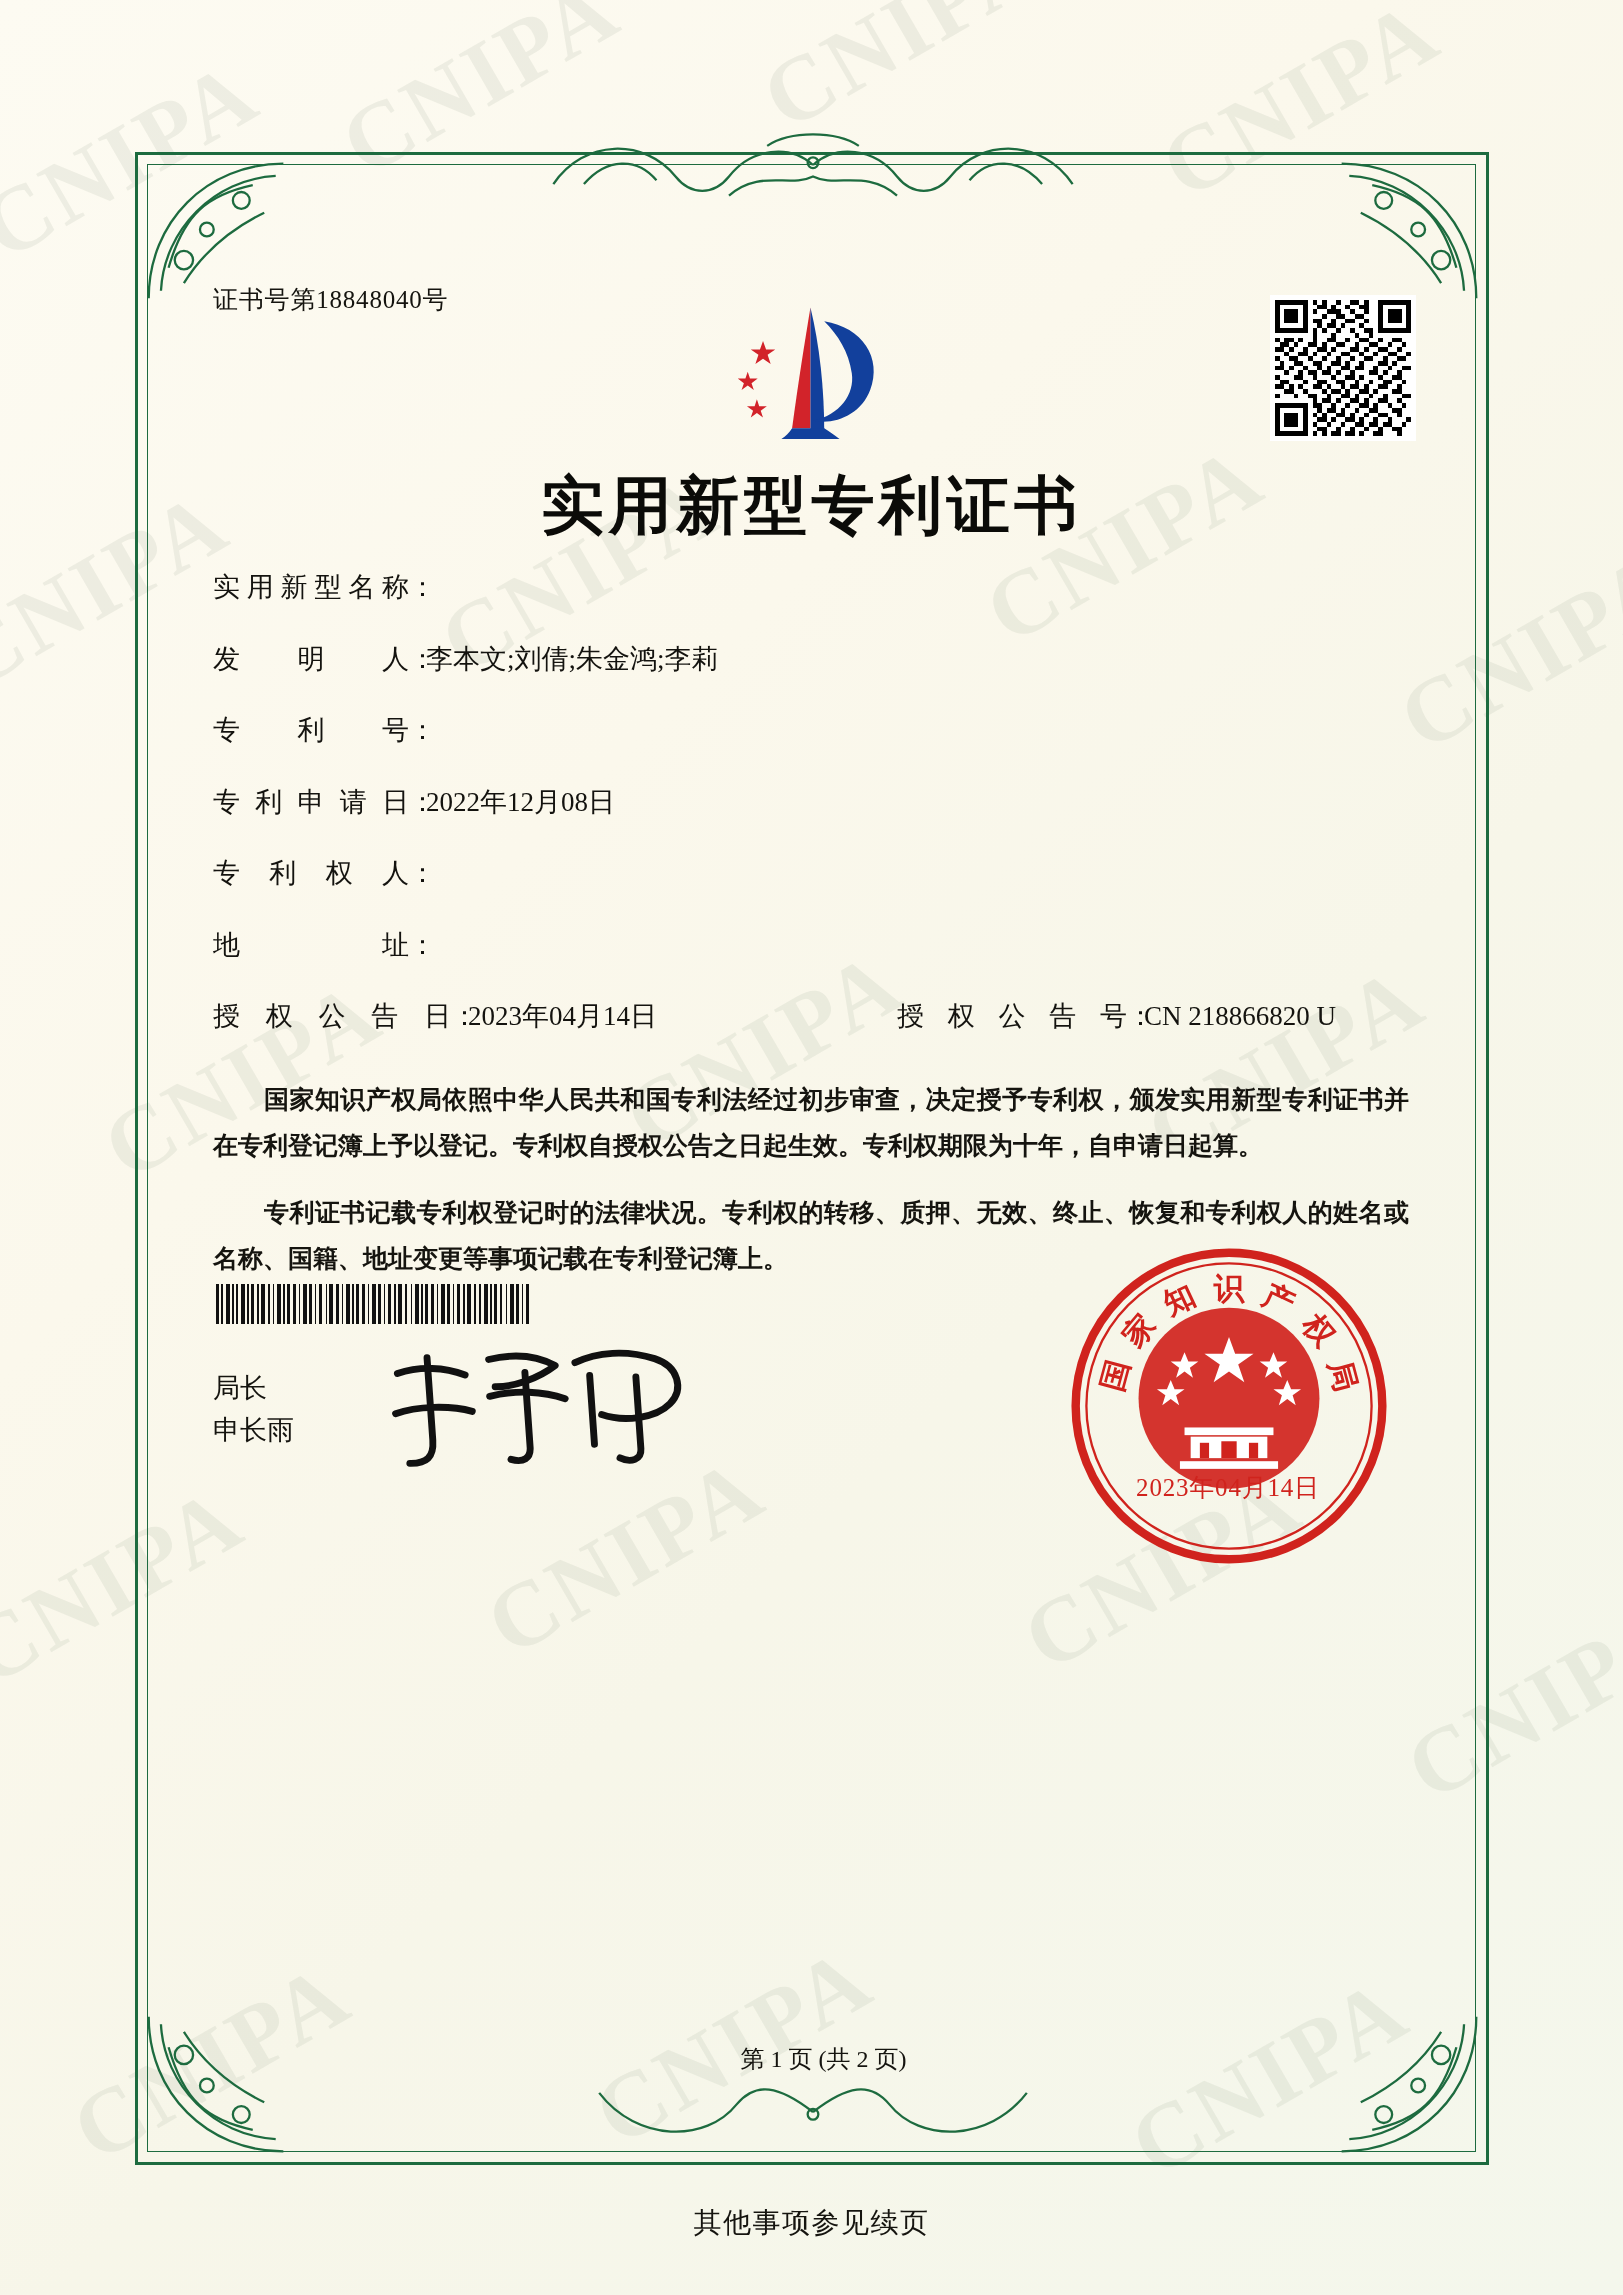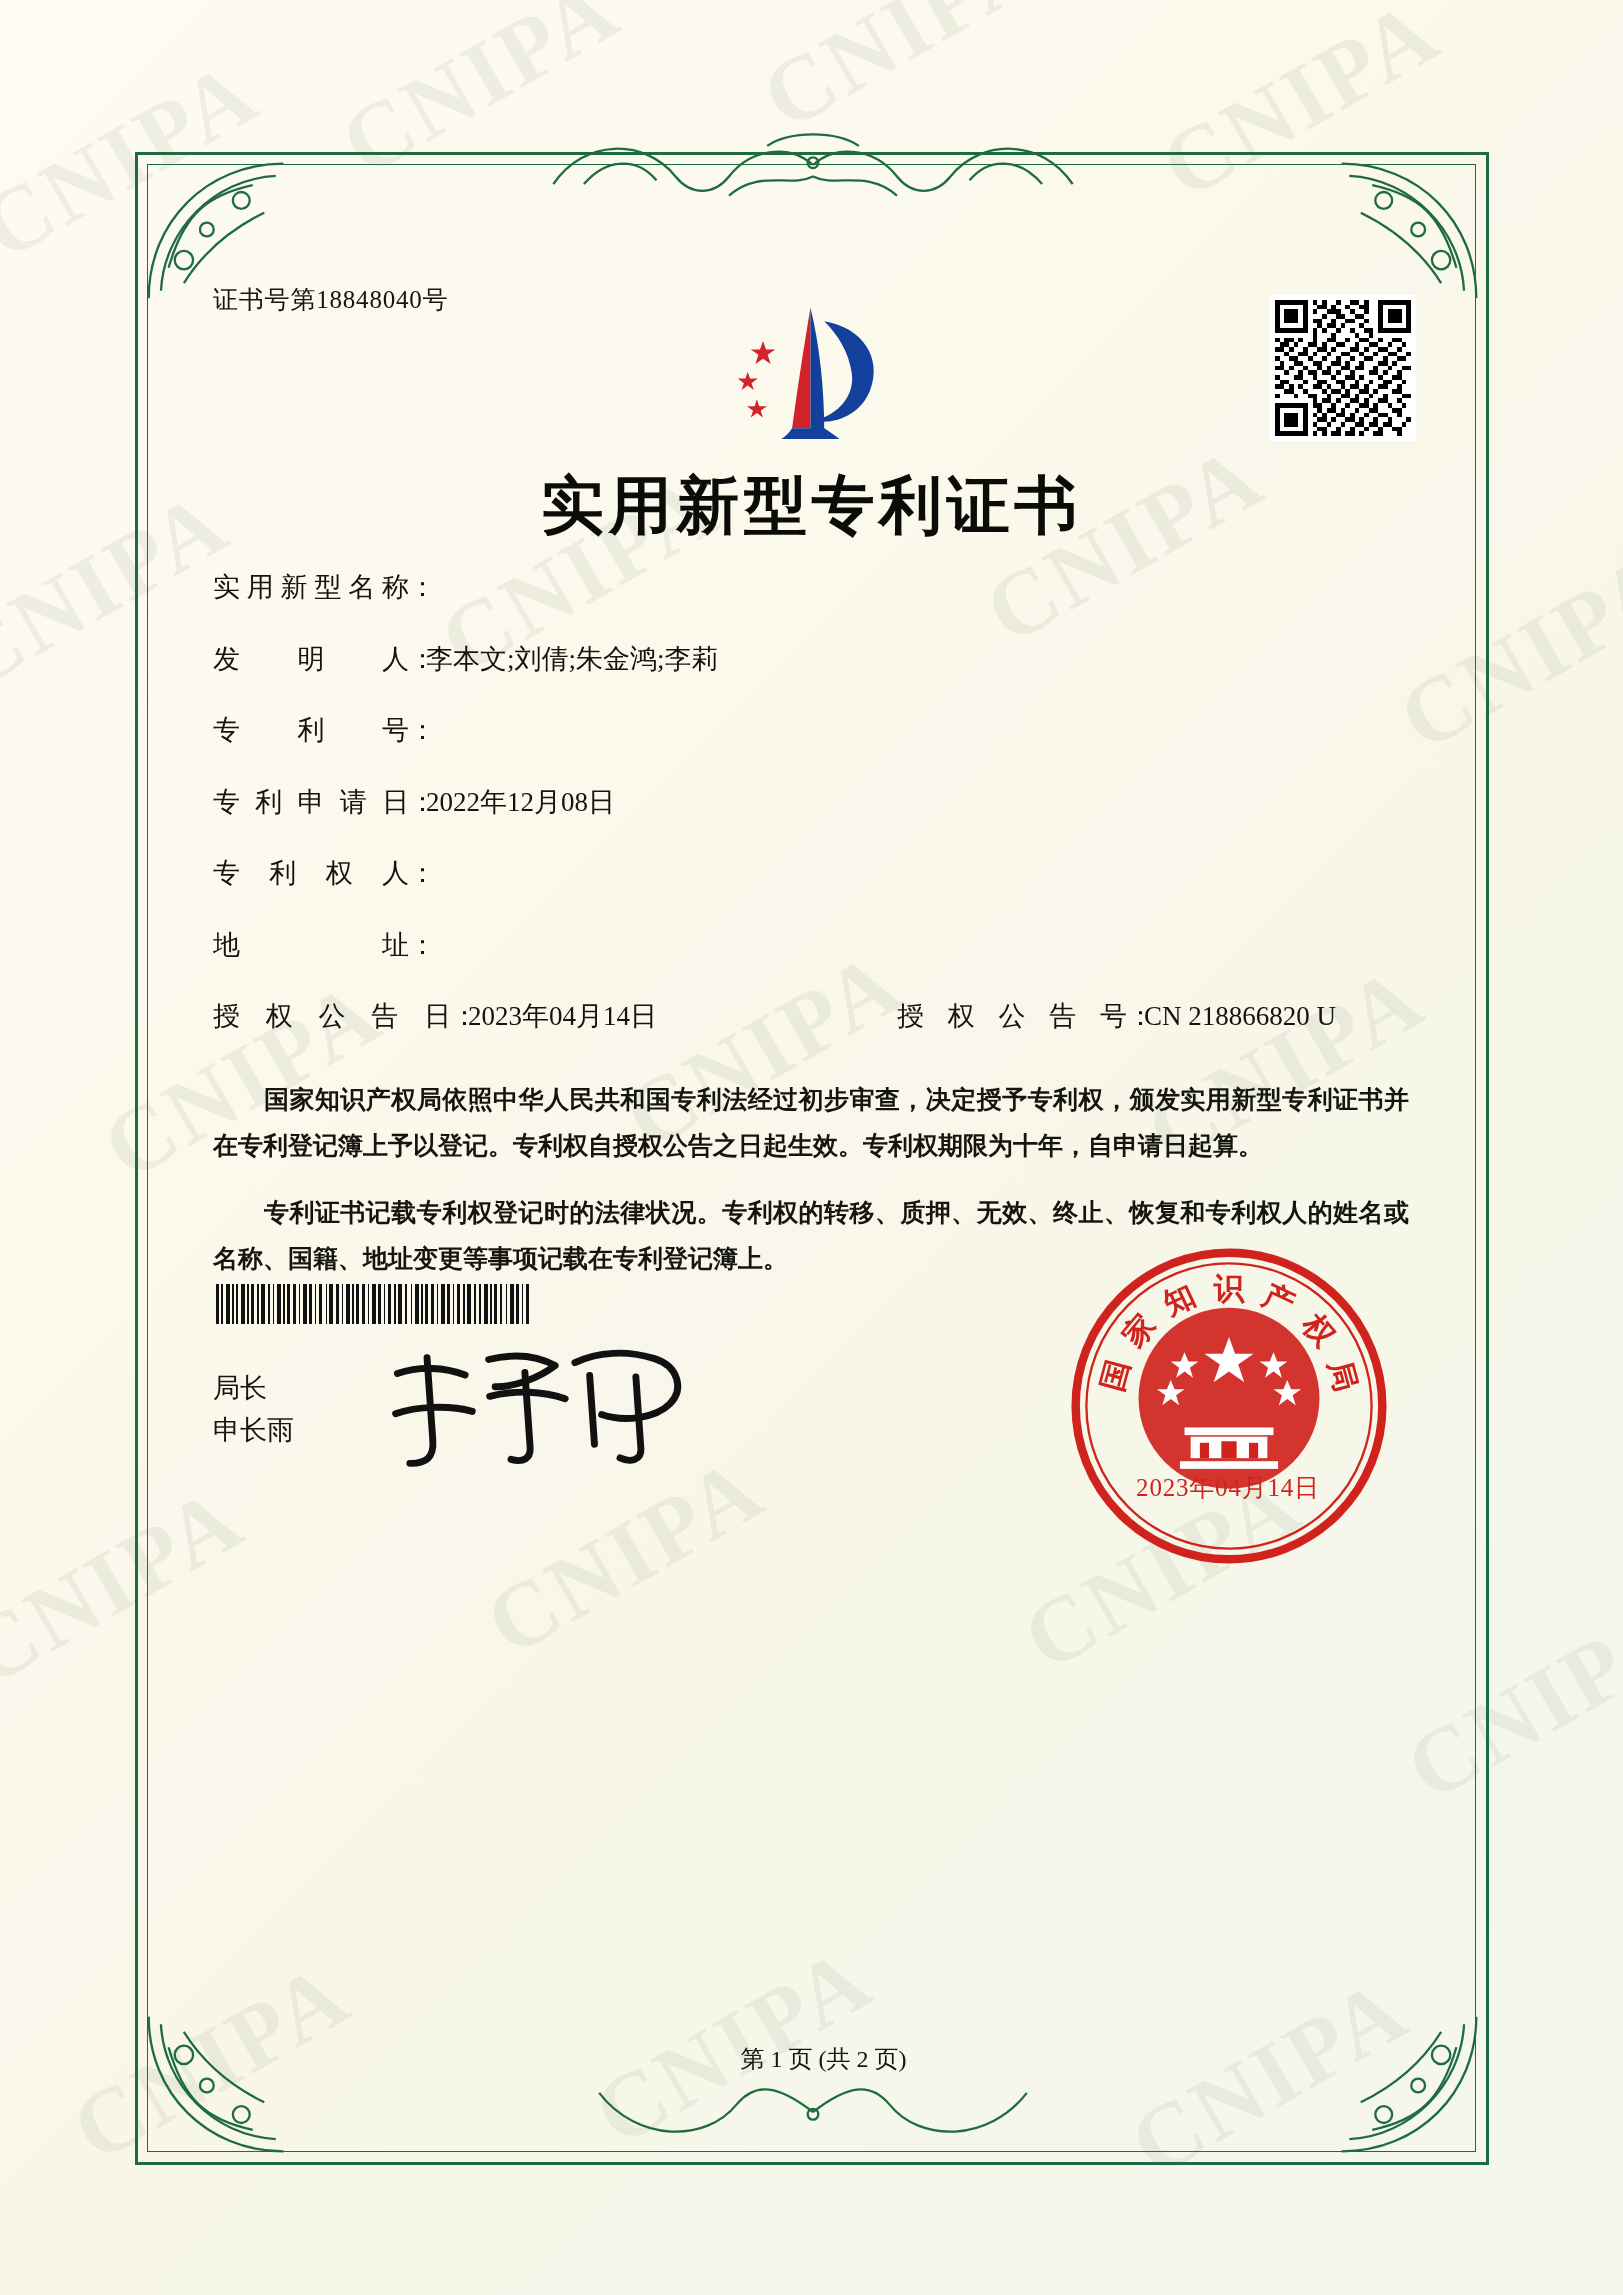--- a/index.html
+++ b/index.html
@@ -787,14 +787,15 @@
           <text x="210" y="210" text-anchor="middle" transform="rotate(50 210 210) translate(0 -140)">权</text>
           <text x="210" y="210" text-anchor="middle" transform="rotate(75 210 210) translate(0 -140)">局</text>
         </g>
       </g>
     </svg>
     <div class="seal-date">2023年04月14日</div>
 
     <div class="page-num">第 1 页 (共 2 页)</div>
   </div>
 
+  <div class="footer-note">其他事项参见续页</div>
 </div>
 
 
 </body></html>

